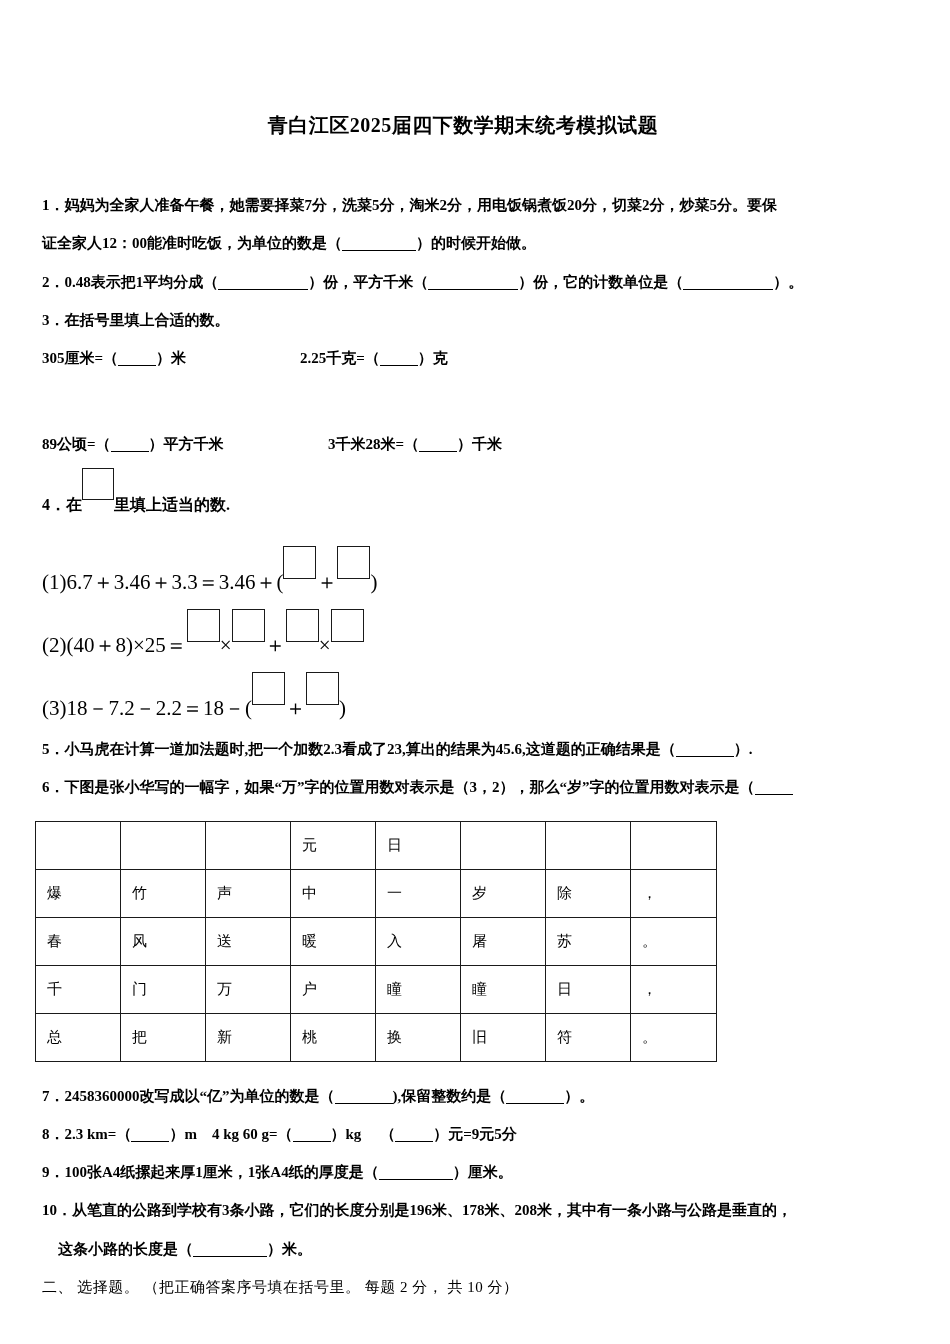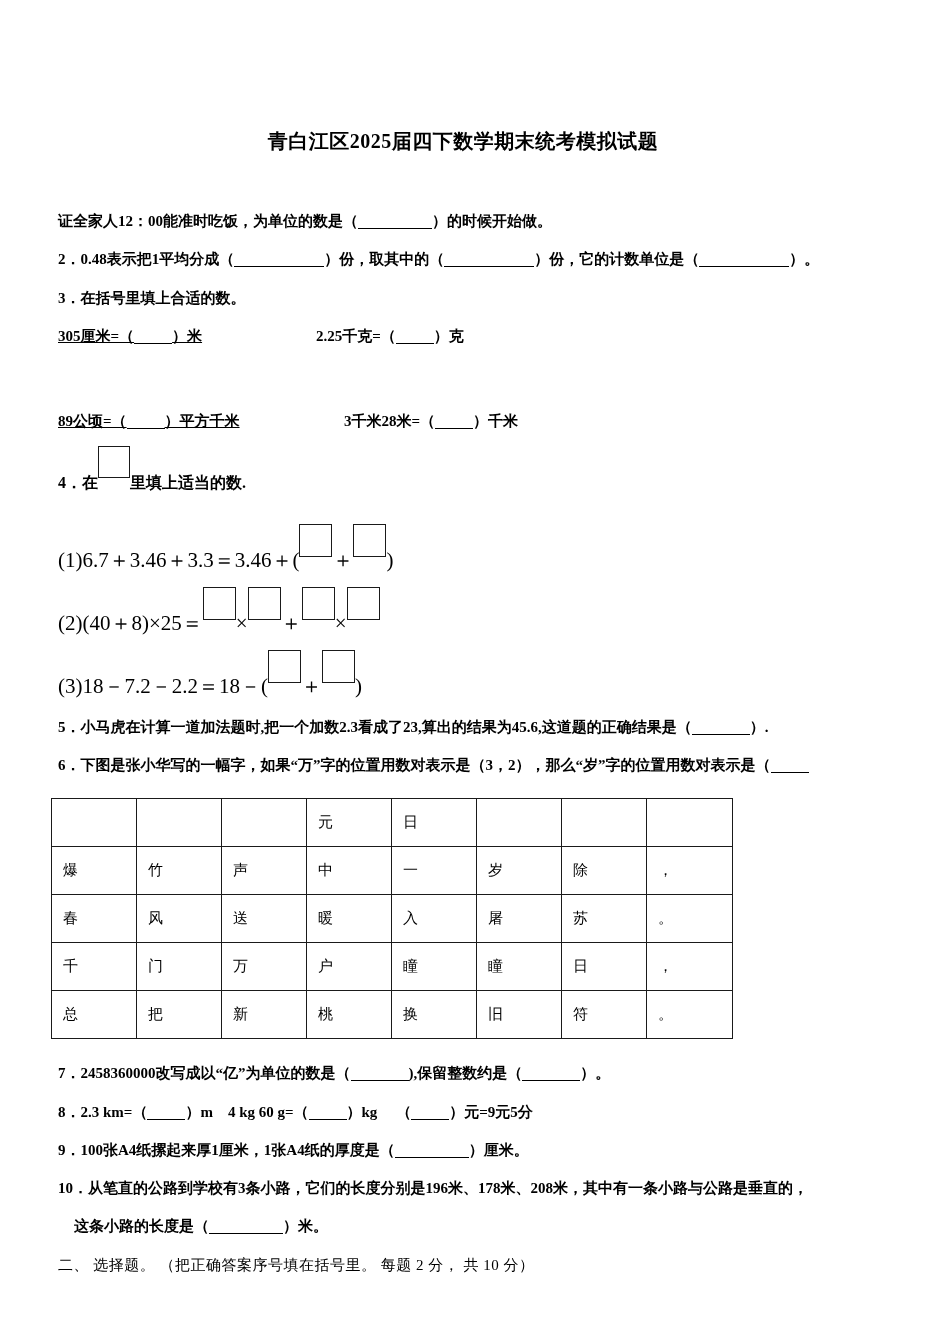--- a/index.html
+++ b/index.html
@@ -11,21 +11,21 @@
     width: 950px;
     height: 1344px;
     font-family: "Liberation Serif", "DejaVu Serif", serif;
     color: #000000;
     overflow: hidden;
   }
   .page {
     position: relative;
     width: 926px;
     height: 1344px;
-    padding: 16px;
+    padding: 0;
     box-sizing: border-box;
   }
   .title {
     text-align: center;
     font-size: 20px;
     font-weight: bold;
     margin: 0;
     padding-top: 112px;
     letter-spacing: 0.5px;
   }
@@ -53,21 +53,21 @@
     margin: 0 0 9px 0;
     line-height: 1.95;
   }
   .cont.indent { padding-left: 16px; }
   .blank-s { display: inline-block; border-bottom: 1px solid #000; width: 38px; vertical-align: -3px; }
   .blank-m { display: inline-block; border-bottom: 1px solid #000; width: 58px; vertical-align: -3px; }
   .blank-l { display: inline-block; border-bottom: 1px solid #000; width: 74px; vertical-align: -3px; }
   .blank-xl { display: inline-block; border-bottom: 1px solid #000; width: 90px; vertical-align: -3px; }
 
   .unitrow { font-size: 15px; font-weight: bold; margin: 0 0 10px 0; line-height: 1.9; }
-  .unitrow .colA { display: inline-block; width: 258px; text-decoration: underline; }
+  .unitrow .colA { display: inline-block; width: 258px; }
   .unitrow .colB { display: inline-block; }
   .unitrow.r2 .colA { width: 258px; }
   .unitrow.r2 .colB { padding-left: 28px; margin-top: 47px; }
 
   .boxline {
     font-size: 21px;
     font-weight: normal;
     margin: 0 0 16px 0;
     line-height: 1.0;
     white-space: nowrap;
@@ -113,23 +113,24 @@
 </head>
 <body>
 
 <div class="page">
 
   <h1 class="title">青白江区2025届四下数学期末统考模拟试题</h1>
 
   <div class="body-wrap">
 
 
+    <div class="q">1．妈妈为全家人准备午餐，她需要择菜7分，洗菜5分，淘米2分，用电饭锅煮饭20分，切菜2分，炒菜5分。要保</div>
     <div class="cont"><span>证全家人12：00能准时吃饭，为单位的数是（</span><span class="blank-l"></span><span>）的时候开始做。</span></div>
 
-    <div class="q"><span>2．0.48表示把1平均分成（</span><span class="blank-xl"></span><span>）份，取其中的（</span><span class="blank-xl"></span><span>）份，它的计数单位是（</span><span class="blank-xl"></span><span>）。</span></div>
+    <div class="q"><span>2．0.48表示把1平均分成（</span><span class="blank-xl"></span><span>）份，平方千米（</span><span class="blank-xl"></span><span>）份，它的计数单位是（</span><span class="blank-xl"></span><span>）。</span></div>
 
     <div class="q">3．在括号里填上合适的数。</div>
     <div class="unitrow">
       <span class="colA"><span>305厘米=（</span><span class="blank-s"></span><span>）米</span></span><span class="colB"><span>2.25千克=（</span><span class="blank-s"></span><span>）克</span></span>
     </div>
     <div class="unitrow r2">
       <span class="colA"><span>89公顷=（</span><span class="blank-s"></span><span>）平方千米</span></span><span class="colB"><span>3千米28米=（</span><span class="blank-s"></span><span>）千米</span></span>
     </div>
 
     <div class="q4head"><span>4．在</span><span class="fbox small"></span><span>里填上适当的数.</span></div>

